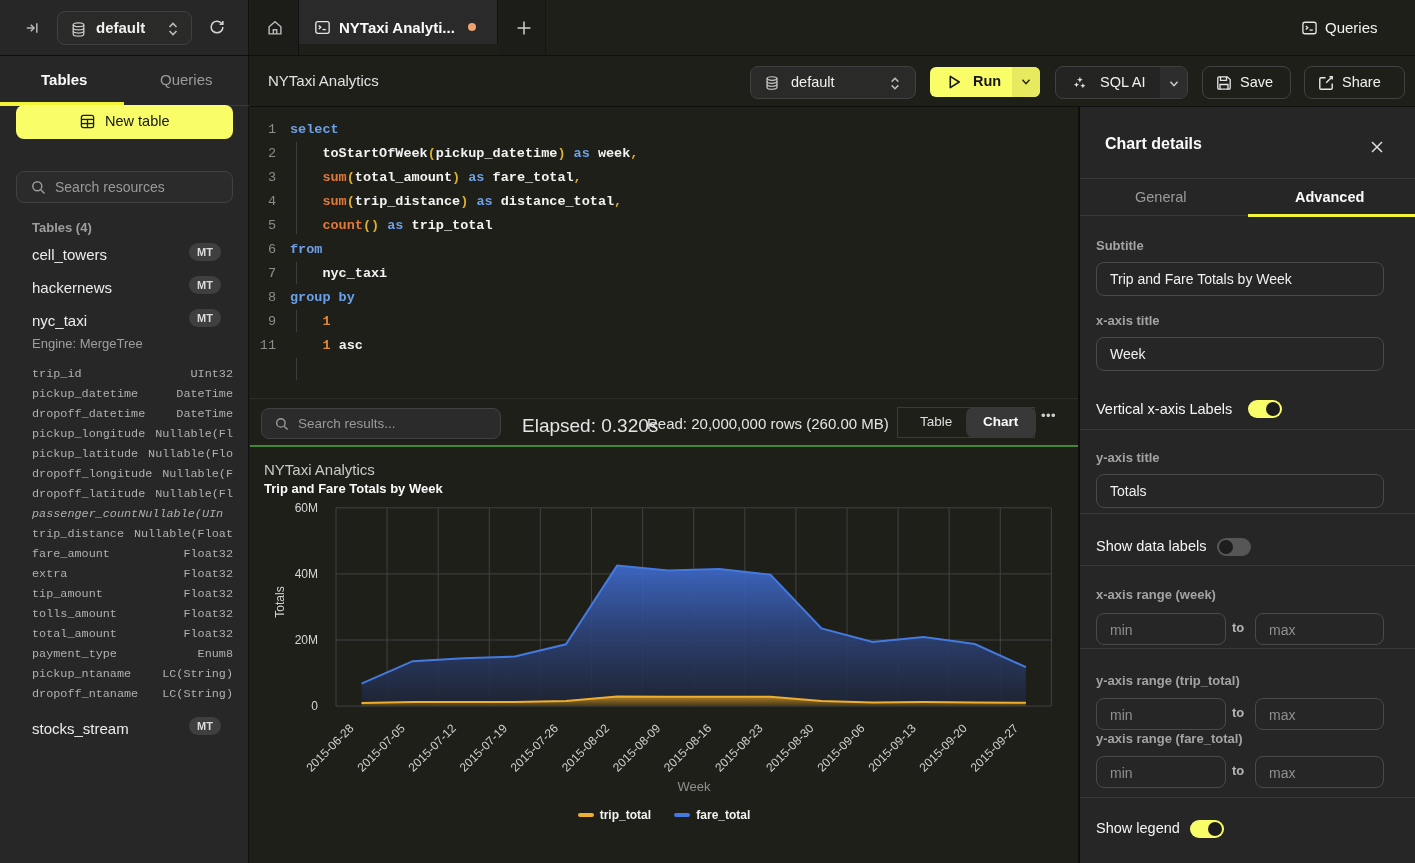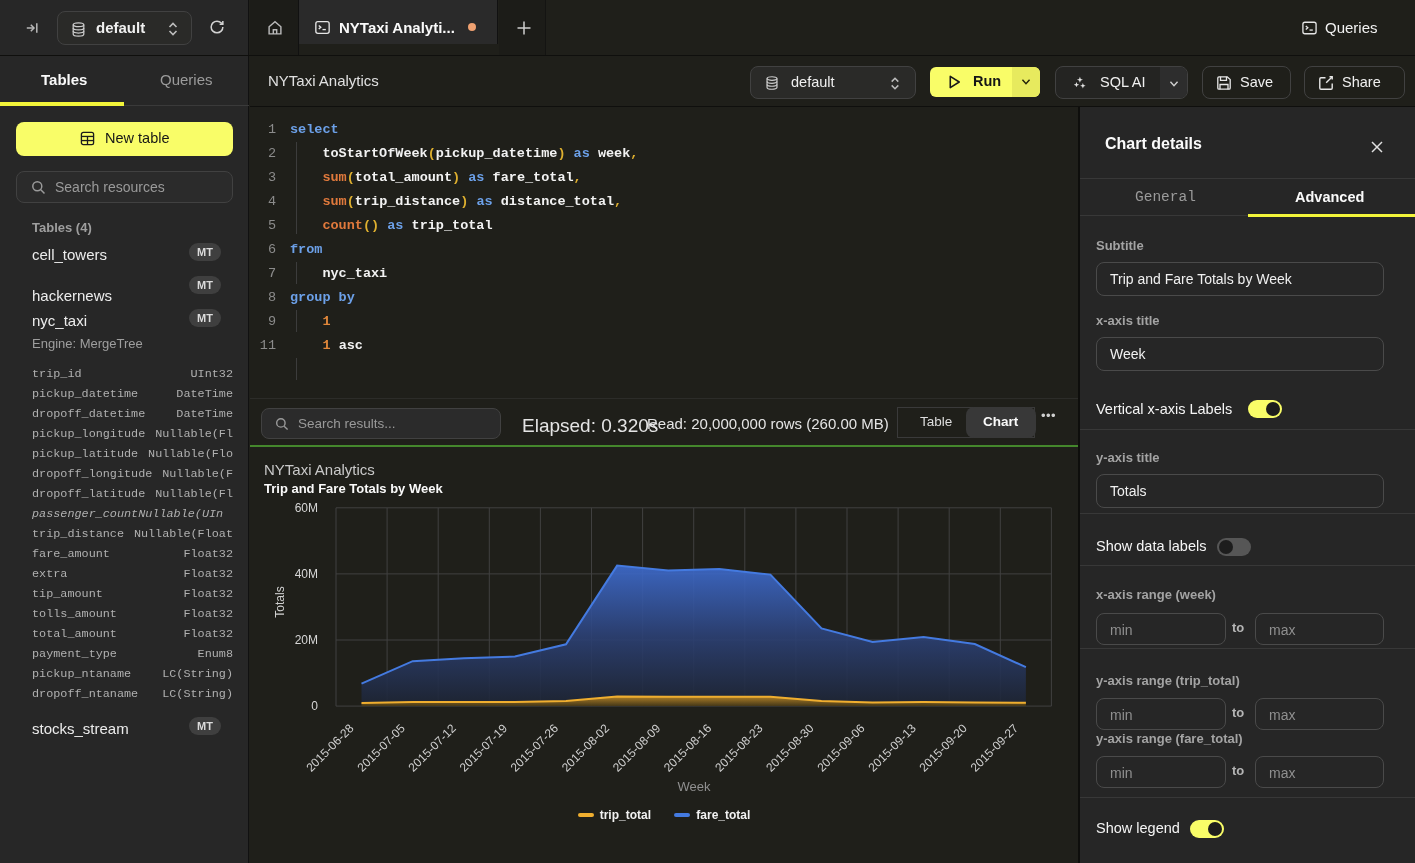--- a/index.html
+++ b/index.html
@@ -76,21 +76,21 @@
   </div>
 
   <div class="abs" id="sidebar" style="left:0;top:56px;width:249px;height:807px;background:#272727;border-right:1px solid #111;">
 
     <div class="abs" style="left:0;top:0;width:249px;height:50px;border-bottom:1px solid #3a3a3a;">
       <span class="abs" style="left:41px;top:15px;font-size:15px;font-weight:600;color:#fafafa;">Tables</span>
       <span class="abs" style="left:160px;top:15px;font-size:15px;color:#9b9b9b;">Queries</span>
       <span class="abs" style="left:0;top:46px;width:124px;height:4px;background:#f2f43a;"></span>
     </div>
 
-    <div class="abs" style="left:16px;top:66px;width:217px;height:34px;background:#f9fd68;border-radius:8px;">
+    <div class="abs" style="left:16px;top:49px;width:217px;height:34px;background:#f9fd68;border-radius:8px;">
       <svg class="abs" style="left:64px;top:9px;" width="15" height="15" viewBox="0 0 16 16" fill="none" stroke="#1c1c1c" stroke-width="1.4">
         <rect x="1.5" y="1.5" width="13" height="13" rx="2"></rect>
           <line x1="1.5" y1="5.8" x2="14.5" y2="5.8"></line>
           <line x1="1.5" y1="10.2" x2="14.5" y2="10.2"></line>
           <line x1="8" y1="5.8" x2="8" y2="14.5"></line>
       </svg>
       <span class="abs" style="left:89px;top:8px;font-size:14.5px;color:#161616;">New table</span>
     </div>
 
     <div class="abs brd" style="left:16px;top:115px;width:217px;height:32px;background:#2b2b2b;">
@@ -101,21 +101,21 @@
       <span class="abs" style="left:38px;top:7px;font-size:14px;color:#9a9a9a;">Search resources</span>
     </div>
 
     <span class="abs" style="left:32px;top:164px;font-size:13px;font-weight:600;color:#9e9e9e;">Tables (4)</span>
     <div class="abs" style="left:16px;top:190px;width:217px;">
       <div style="position:relative;height:33px;">
         <span style="position:absolute;left:16px;top:0;font-size:15px;color:#ececec;">cell_towers</span>
         <span style="position:absolute;right:12px;top:-3px;background:#3f3f3f;color:#dcdcdc;font-size:11px;font-weight:600;border-radius:10px;padding:3px 8px;">MT</span>
       </div>
       <div style="position:relative;height:33px;">
-        <span style="position:absolute;left:16px;top:8px;font-size:15px;color:#ececec;text-align:right;">hackernews</span>
+        <span style="position:absolute;left:16px;top:0;font-size:15px;color:#ececec;text-align:right;">hackernews</span>
         <span style="position:absolute;right:12px;top:-3px;background:#3f3f3f;color:#dcdcdc;font-size:11px;font-weight:600;border-radius:10px;padding:3px 8px;">MT</span>
       </div>
       <div style="position:relative;height:24px;">
         <span style="position:absolute;left:16px;top:0;font-size:15px;color:#ececec;">nyc_taxi</span>
         <span style="position:absolute;right:12px;top:-3px;background:#3f3f3f;color:#dcdcdc;font-size:11px;font-weight:600;border-radius:10px;padding:3px 8px;">MT</span>
       </div>
       <div style="font-size:13px;color:#9e9e9e;height:22px;padding-left:16px;">Engine: MergeTree</div>
     </div>
 
     <div class="abs mono" id="cols" style="left:16px;top:308px;width:217px;font-size:11.8px;line-height:20px;color:#b0b0b0;">
@@ -360,21 +360,21 @@
   </div>
 
   <div class="abs" id="rightpanel" style="left:1078px;top:107px;width:337px;height:756px;background:#262626;border-left:2px solid #0e0e0c;">
     <span class="abs" style="left:25px;top:28px;font-size:16px;font-weight:700;color:#fafafa;">Chart details</span>
     <svg class="abs" style="left:290px;top:33px;" width="14" height="14" viewBox="0 0 14 14" stroke="#e0e0e0" stroke-width="1.5">
         <line x1="2" y1="2" x2="12" y2="12"></line>
         <line x1="12" y1="2" x2="2" y2="12"></line>
       </svg>
     <div class="abs" style="left:0;top:71px;width:337px;height:1px;background:#383838;"></div>
 
-    <span class="abs" style="left:55px;top:82px;font-size:14.5px;color:#9b9b9b;font-family:Liberation Mono, monospace;">General</span>
+    <span class="abs" style="left:55px;top:82px;font-size:14.5px;color:#9b9b9b;">General</span>
     <span class="abs" style="left:215px;top:82px;font-size:14.5px;font-weight:600;color:#fafafa;">Advanced</span>
     <div class="abs" style="left:0;top:108px;width:337px;height:1px;background:#383838;"></div>
     <div class="abs" style="left:168px;top:107px;width:169px;height:3px;background:#f2f43a;"></div>
 
     <div id="form">
         <span class="abs" style="left:16px;top:131px;font-size:13px;font-weight:600;color:#a3a3a3;">Subtitle</span>
         <div class="abs" style="left:16px;top:155px;width:288px;height:34px;border:1px solid #4a4a4a;border-radius:8px;background:#262626;">
           <span style="position:absolute;left:13px;top:8px;font-size:14px;color:#f0f0f0;">Trip and Fare Totals by Week</span>
         </div>
         <span class="abs" style="left:16px;top:206px;font-size:13px;font-weight:600;color:#a3a3a3;">x-axis title</span>

